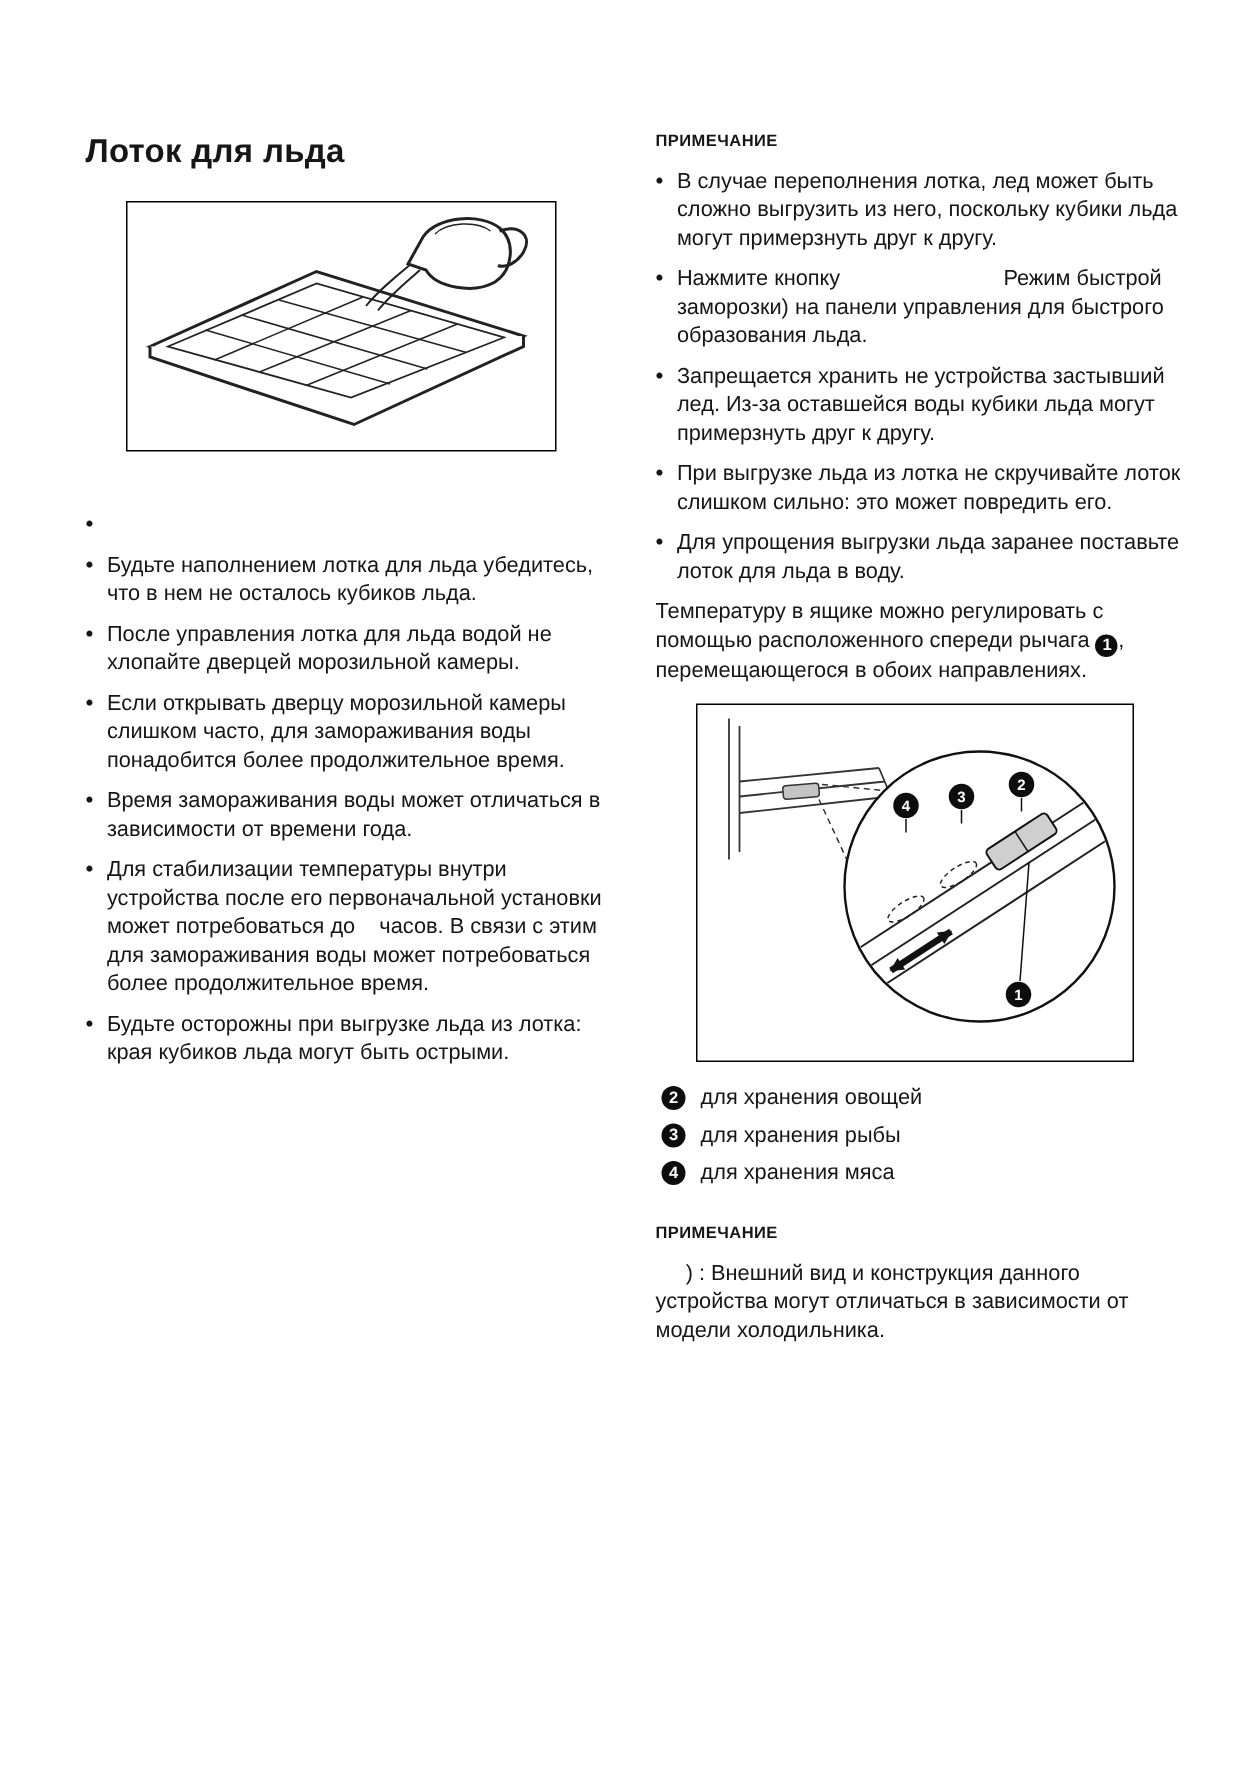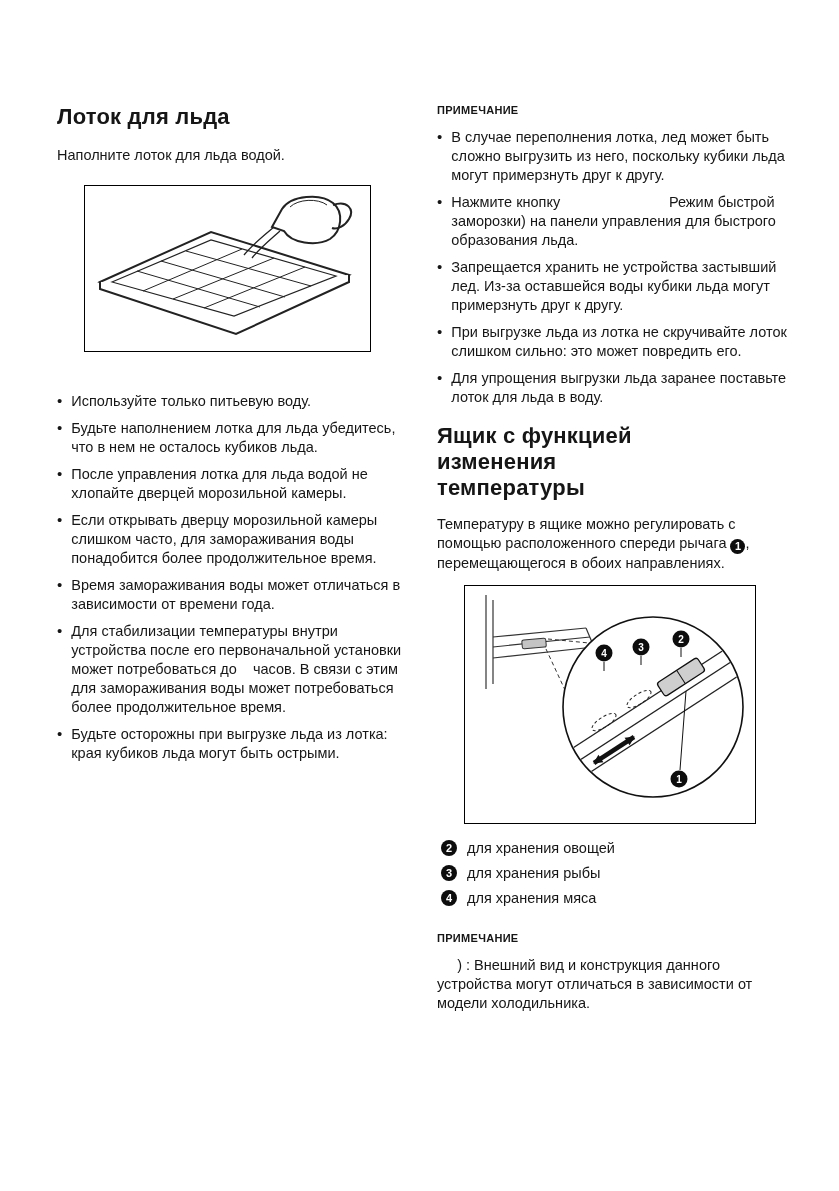--- a/index.html
+++ b/index.html
@@ -3,21 +3,21 @@
 <meta charset="utf-8">
 <style>
   * { box-sizing: border-box; }
   html, body { margin: 0; padding: 0; }
   body {
     width: 839px; height: 1191px; background: #ffffff;
     font-family: "Liberation Sans", "DejaVu Sans", sans-serif;
     color: #161616;
   }
   .page { position: relative; width: 839px; height: 1191px; background: #fff; overflow: hidden; }
-  .col { position: absolute; top: 104px; }
+  .col { position: absolute; top: 88px; }
   .col-left  { left: 57px;  width: 347px; }
   .col-right { left: 437px; width: 352px; }
 
   h1 { font-size: 22px; font-weight: bold; margin: 0 0 16px 0; letter-spacing: .2px; }
   h1.sec2 { margin-top: 16px; margin-bottom: 14px; line-height: 1.18; max-width: 255px; }
   h2 { font-size: 11px; font-weight: bold; margin: 0 0 12px 0; letter-spacing: .3px; }
   h2.note2 { margin-top: 26px; }
   p { font-size: 14.5px; line-height: 1.32; margin: 0 0 10px 0; }
 
   .figure { border: 1px solid #000; background: #fff; }
@@ -39,21 +39,20 @@
   .legend { margin: 14px 0 0 4px; }
   .legend-row { display: flex; align-items: center; gap: 10px; font-size: 14.5px; margin-bottom: 9px; }
 </style>
 </head>
 <body>
 
 <div class="page">
 
   <div class="col col-left">
     <h1>Лоток для льда</h1>
-    <p>Наполните лоток для льда водой.</p>
 
     <div class="figure fig-ice">
       <svg viewBox="0 0 283 163" width="283" height="163" xmlns="http://www.w3.org/2000/svg">
 
         <g>
           <polygon points="14,95 125,45 263,88 150,140" fill="#ffffff" stroke="#222" stroke-width="2"></polygon>
           <path d="M14,95 L14,102 L150,147 L263,95 L263,88" fill="#ffffff" stroke="#222" stroke-width="2"></path>
           <polygon points="26,95 125,53 250,89 148,129" fill="none" stroke="#222" stroke-width="1.2"></polygon>
 
           <g stroke="#222" stroke-width="1">
@@ -72,21 +71,20 @@
           <path d="M196,22 C205,8 235,6 247,16 C258,25 256,44 244,52 C230,60 205,56 198,44 L186,40 Z" fill="#ffffff" stroke="#222" stroke-width="2"></path>
           <path d="M247,18 C261,13 269,22 263,32 C259,39 251,43 246,41" fill="none" stroke="#222" stroke-width="2"></path>
           <path d="M204,20 C212,12 232,11 241,18" fill="none" stroke="#222" stroke-width="1"></path>
         </g>
       </svg>
     </div>
 
     <ul class="bullets">
       <li>
           <span class="dot">•</span>
-          <span>Используйте только питьевую воду.</span>
         </li>
       <li>
           <span class="dot">•</span>
           <span>Будьте наполнением лотка для льда убедитесь, что в нем не осталось кубиков льда.</span>
         </li>
       <li>
           <span class="dot">•</span>
           <span>После управления лотка для льда водой не хлопайте дверцей морозильной камеры.</span>
         </li>
       <li>
@@ -127,21 +125,20 @@
       <li>
           <span class="dot">•</span>
           <span>При выгрузке льда из лотка не скручивайте лоток слишком сильно: это может повредить его.</span>
         </li>
       <li>
           <span class="dot">•</span>
           <span>Для упрощения выгрузки льда заранее поставьте лоток для льда в воду.</span>
         </li>
     </ul>
 
-    <h1 class="sec2">Ящик с функцией изменения температуры</h1>
 
     <p><span>Температуру в ящике можно регулировать с помощью расположенного спереди рычага </span><span class="numcircle inline">1</span><span>, перемещающегося в обоих направлениях.</span></p>
 
 
     <div class="figure fig-drawer">
       <svg viewBox="0 0 288 233" width="288" height="233" xmlns="http://www.w3.org/2000/svg">
         <defs>
           <marker id="ah" viewBox="0 0 12 12" refX="10" refY="6" markerWidth="11" markerHeight="11" orient="auto-start-reverse" markerUnits="userSpaceOnUse">
             <path d="M1,1 L11,6 L1,11 Z" fill="#111"></path>
           </marker>

